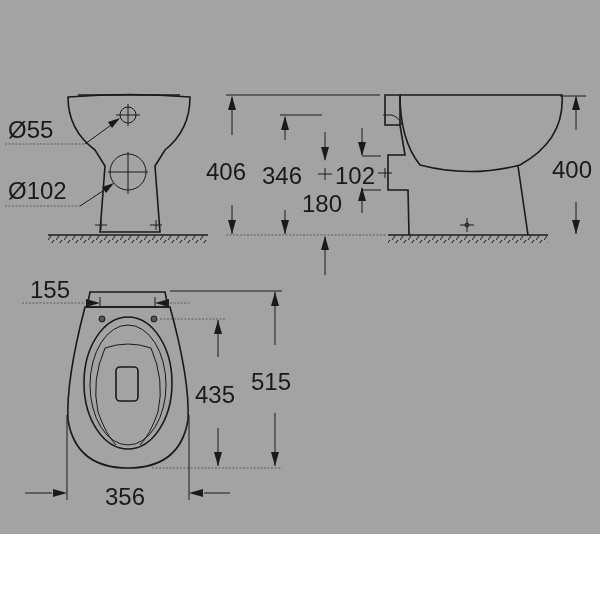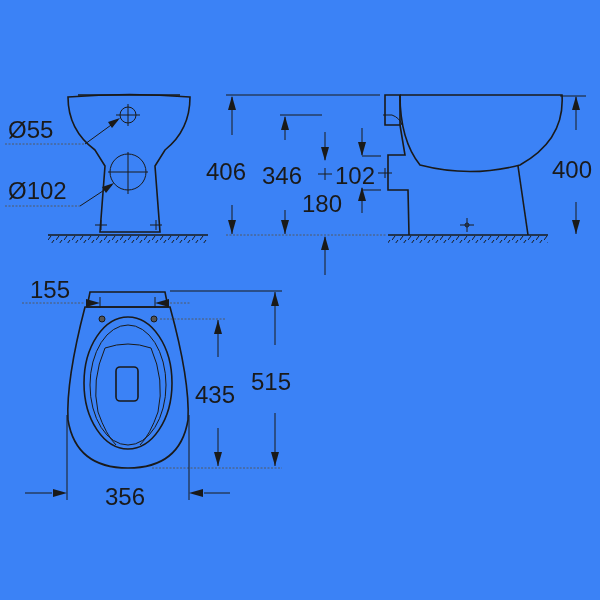--- a/index.html
+++ b/index.html
@@ -1,16 +1,16 @@
 <!DOCTYPE html>
 <html><head>
   <meta charset="utf-8">
   <style>
     html, body { margin: 0; padding: 0; background: #ffffff; }
-    .canvas { position: relative; width: 600px; height: 600px; background: #3b82f6; overflow: hidden; }
+    .canvas { position: relative; width: 600px; height: 534px; background: #a3a3a3; overflow: hidden; }
     svg { position: absolute; left: 0; top: 0; }
     .ln { stroke: #1a1a1a; stroke-width: 1.6; fill: none; }
     .thin { stroke: #1a1a1a; stroke-width: 1; fill: none; }
     .dash { stroke: #555; stroke-width: 0.9; fill: none; stroke-dasharray: 2 1.5; }
     .arrow { fill: #1a1a1a; }
     .hatch { stroke: #1a1a1a; stroke-width: 1; }
     .lbl { font-family: "Liberation Sans", "DejaVu Sans", sans-serif; font-size: 24px; fill: #1a1a1a; }
   </style>
 </head>
 <body>

